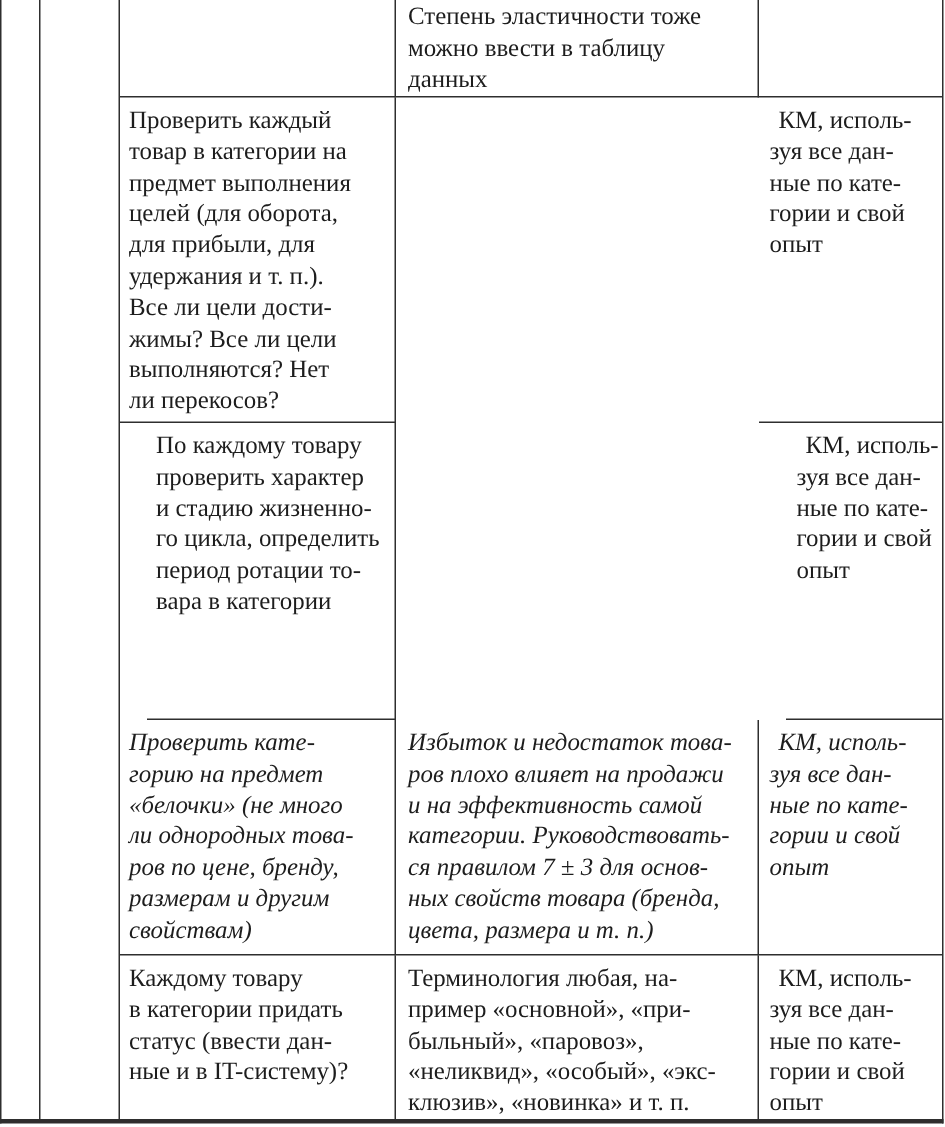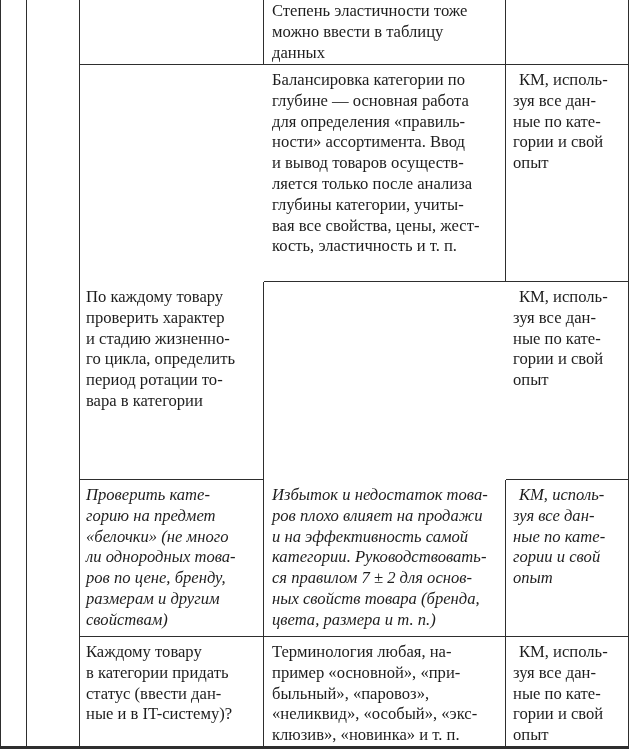--- a/index.html
+++ b/index.html
@@ -41,48 +41,49 @@
   
   .stage-col  { grid-column: 1; grid-row: 1 / 6; border-bottom: none; }
   .spacer-col { grid-column: 2; grid-row: 1 / 6; border-bottom: none; }
 
   .task    { grid-column: 3; padding: 5px 4px 2px 6px; }
   .comment { grid-column: 4; padding: 5px 4px 2px 8px; }
   .who     { grid-column: 5; padding: 5px 2px 2px 7px; text-indent: 6px; border-right: none; }
 
   .r1 { grid-row: 1; padding-top: 1px; }
   .r2 { grid-row: 2; }
-  .r3 { grid-row: 3; }
+  .r3 { grid-row: 3; margin-left: 18px; }
   .r4 { grid-row: 4; font-style: italic; }
   .r5 { grid-row: 5; border-bottom: none; }
 </style>
 </head>
 <body>
 
 <div class="page">
   <div class="book-table">
 
     <div class="cell stage-col"></div>
     <div class="cell spacer-col"></div>
 
     <div class="cell task r1"></div>
     <div class="cell comment r1">Степень эластичности тоже
 можно ввести в таблицу
 данных</div>
     <div class="cell who r1"></div>
 
-    <div class="cell comment r2">Балансировка категории по
-глубине — основная работа
-для определения «правиль-
-ности» ассортимента. Ввод
-и вывод товаров осуществ-
-ляется только после анализа
-глубины категории, учиты-
-вая все свойства, цены, жест-
-кость, эластичность и т. п.</div>
+    <div class="cell task r2">Проверить каждый
+товар в категории на
+предмет выполнения
+целей (для оборота,
+для прибыли, для
+удержания и т. п.).
+Все ли цели дости-
+жимы? Все ли цели
+выполняются? Нет
+ли перекосов?</div>
     <div class="cell who r2">КМ, исполь-
 зуя все дан-
 ные по кате-
 гории и свой
 опыт</div>
 
     <div class="cell task r3">По каждому товару
 проверить характер
 и стадию жизненно-
 го цикла, определить
@@ -98,21 +99,21 @@
 горию на предмет
 «белочки» (не много
 ли однородных това-
 ров по цене, бренду,
 размерам и другим
 свойствам)</div>
     <div class="cell comment r4">Избыток и недостаток това-
 ров плохо влияет на продажи
 и на эффективность самой
 категории. Руководствовать-
-ся правилом 7 ± 2 для основ-
+ся правилом 7 ± 3 для основ-
 ных свойств товара (бренда,
 цвета, размера и т. п.)</div>
     <div class="cell who r4">КМ, исполь-
 зуя все дан-
 ные по кате-
 гории и свой
 опыт</div>
 
     <div class="cell task r5">Каждому товару
 в категории придать

